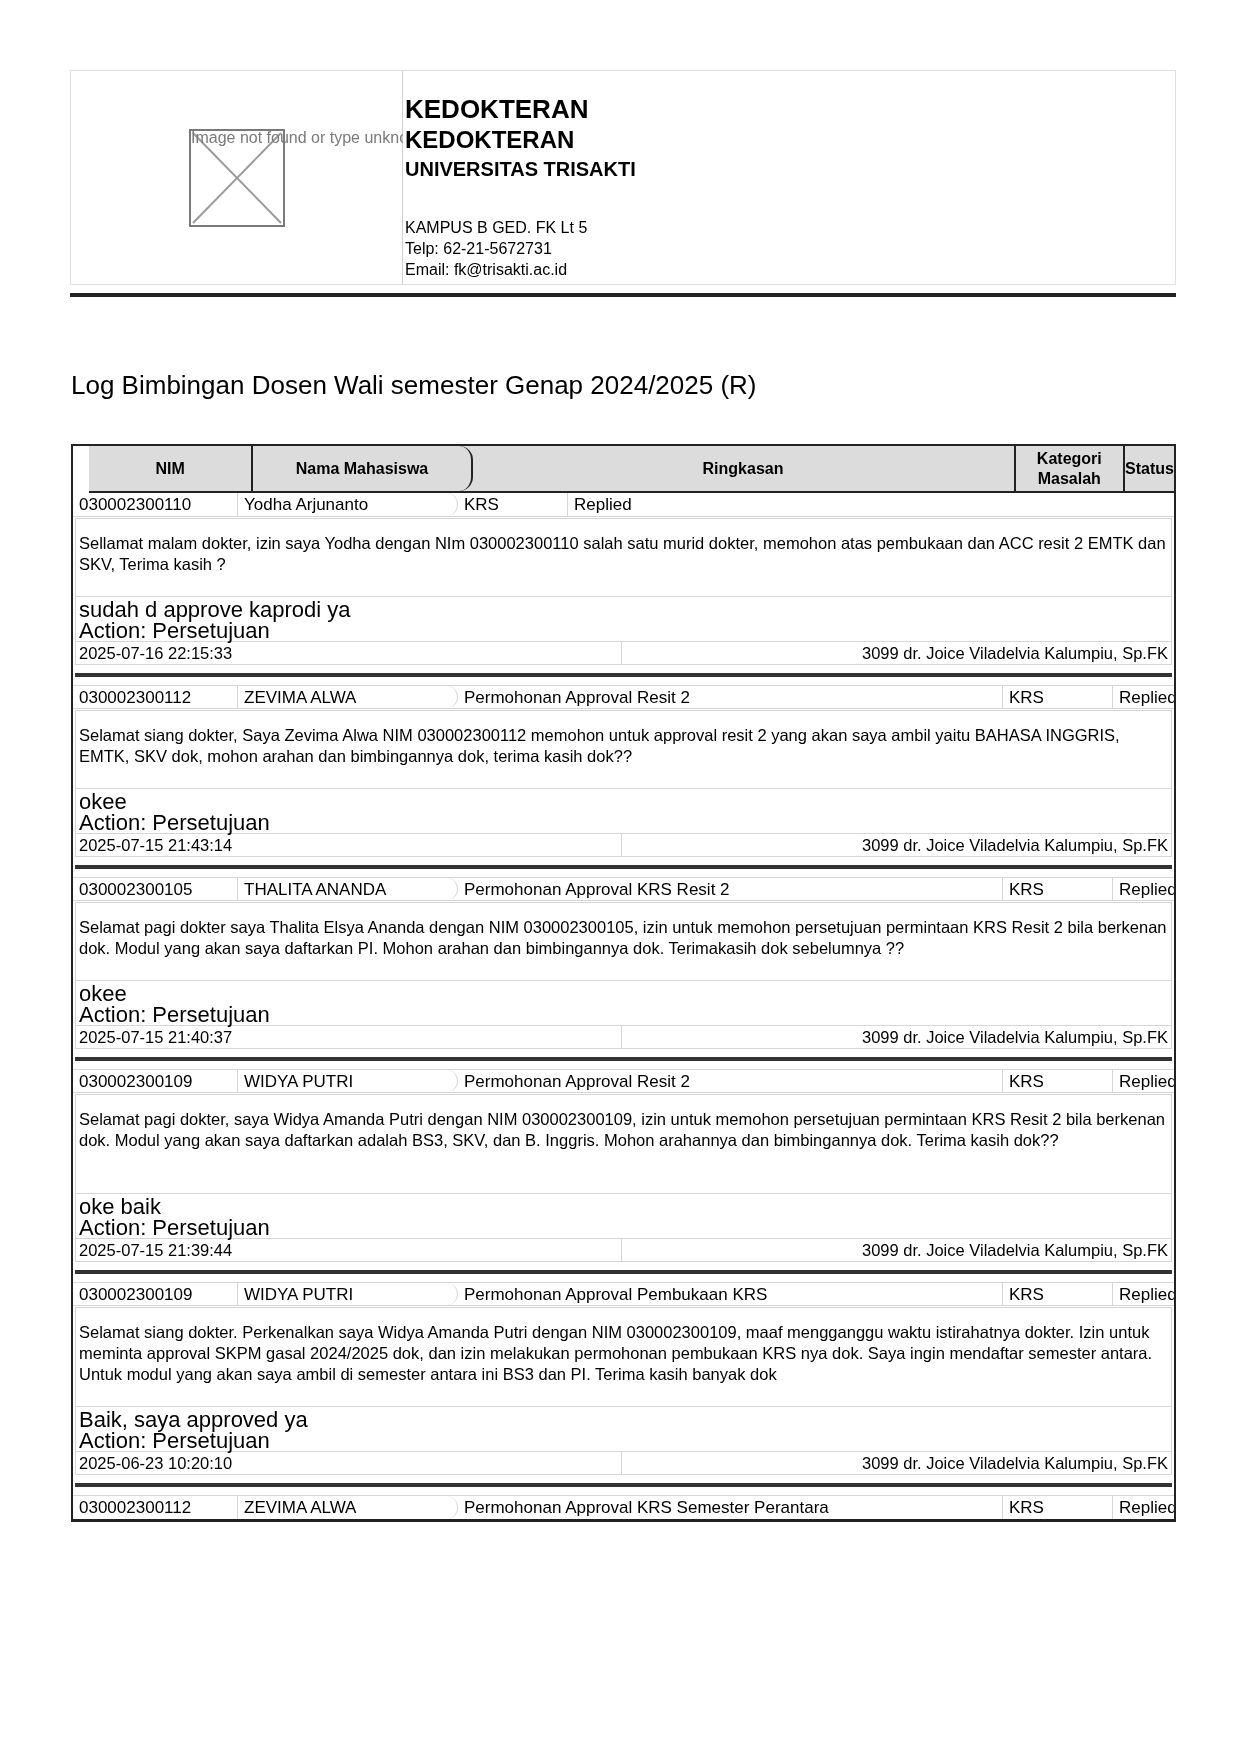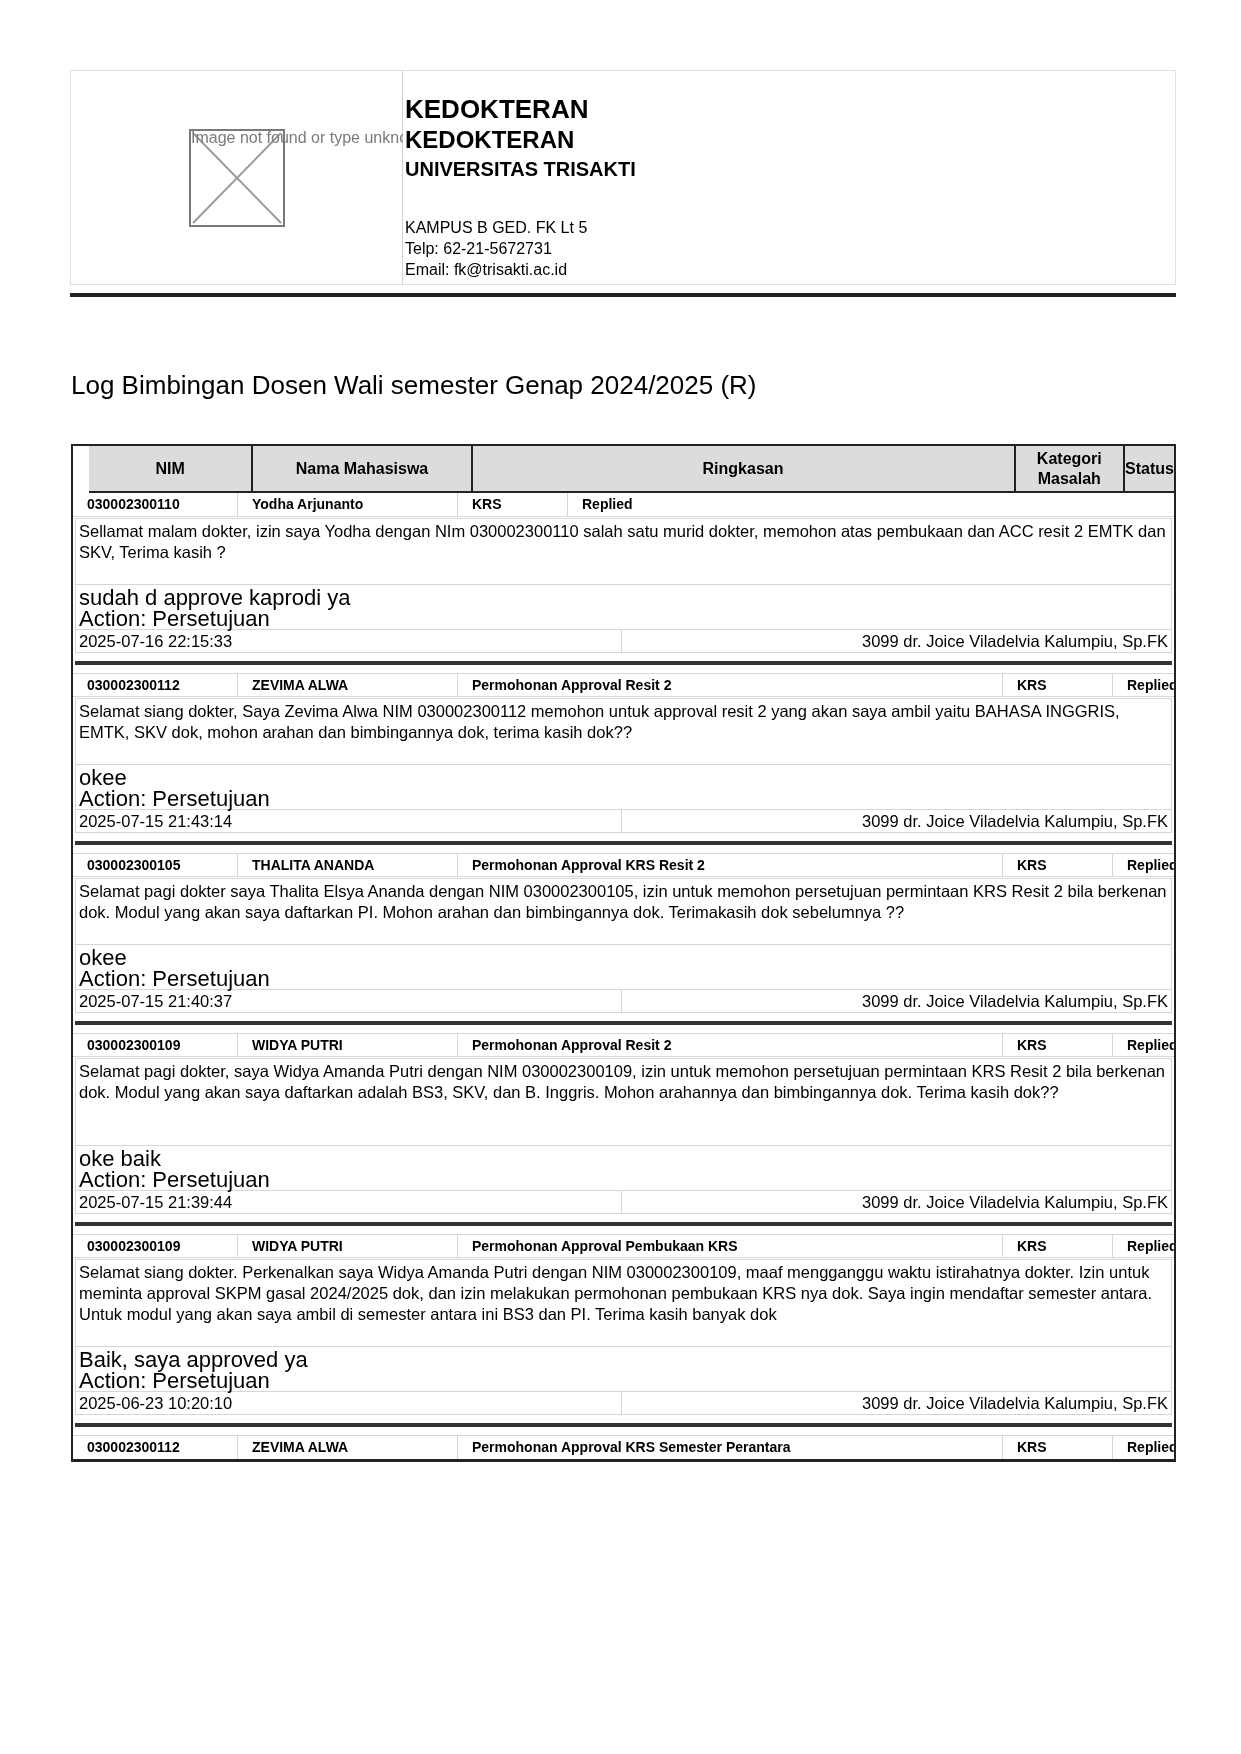--- a/index.html
+++ b/index.html
@@ -38,33 +38,33 @@
     position: absolute; left: 71px; top: 444px; width: 1105px;
     border: 2px solid #222; border-bottom-width: 3px;
   }
   .thead { display: flex; background: #dcdcdc; border-bottom: 2px solid #222; height: 47px; margin-left: 16px; }
   .th {
     font-size: 16px; font-weight: bold; display: flex; align-items: center; justify-content: center;
     text-align: center; border-right: 2px solid #222; line-height: 20px;
   }
   .th:last-child { border-right: none; }
   .c-nim { width: 165px; }
-  .c-name { width: 220px; }
+  .c-name { width: 220px; border-radius: 14px; }
   .c-ring { width: 545px; }
   .c-kat { width: 110px; }
   .c-stat { flex: 1; }
 
   .entry { }
   .row-main { display: flex; height: 24px; border-bottom: 1px solid #d6d6d6; }
-  .td { font-size: 14px; line-height: 23px; padding-left: 14px; border-right: 1px solid #d6d6d6; white-space: nowrap; overflow: hidden; font-weight: bold; }
+  .td { font-size: 17px; line-height: 23px; padding-left: 6px; border-right: 1px solid #d6d6d6; white-space: nowrap; overflow: hidden; }
   .td:last-child { border-right: none; }
   .inner {
     margin: 1px 2px 0 2px; border: 1px solid #d6d6d6;
   }
-  .msg { font-size: 16.5px; line-height: 21px; padding: 2px 2px 0 3px; border-bottom: 1px solid #d6d6d6; }
+  .msg { font-size: 16.5px; line-height: 21px; padding: 2px 2px 0 3px; border-bottom: 1px solid #d6d6d6; margin-top: 12px; }
   .reply { font-size: 22px; line-height: 21px; padding: 2px 2px 0 3px; border-bottom: 1px solid #d6d6d6; }
   .meta { display: flex; height: 22px; }
   .meta-date { width: 546px; font-size: 16.5px; line-height: 22px; padding-left: 3px; border-right: 1px solid #d6d6d6; }
   .meta-author { flex: 1; text-align: right; font-size: 16.5px; line-height: 22px; padding-right: 3px; }
   .entry-sep { height: 14px; position: relative; margin: 0 2px; }
   .entry-sep::after { content: ""; position: absolute; left: 0; right: 0; top: 8px; height: 4px; background: #333; }
   .sep-space { height: 6px; }
 </style>
 </head>
 <body>

